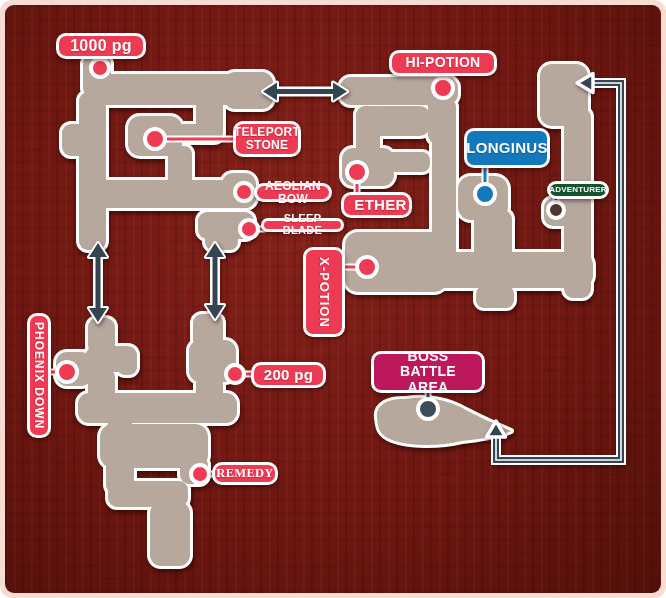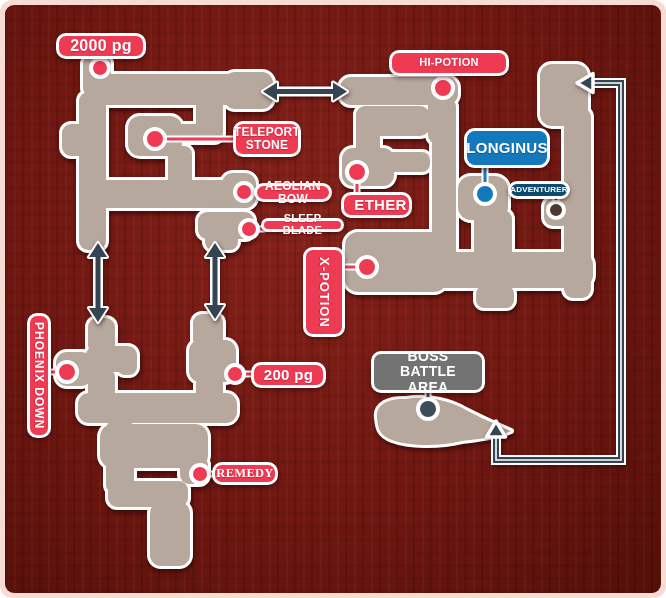--- a/index.html
+++ b/index.html
@@ -10,23 +10,23 @@
       background-image:
         repeating-linear-gradient(90deg, rgba(0,0,0,0.12) 0 2px, rgba(0,0,0,0) 2px 9px, rgba(255,255,255,0.03) 9px 11px, rgba(0,0,0,0) 11px 17px),
         repeating-linear-gradient(0deg, rgba(0,0,0,0.05) 0 3px, rgba(0,0,0,0) 3px 13px),
         radial-gradient(ellipse at 45% 38%, #85221a 0%, #701711 55%, #531008 100%);
   }
   svg.map{position:absolute;left:0;top:0;}
   .lbl{position:absolute;box-sizing:border-box;display:flex;align-items:center;justify-content:center;
        background:#ee3a52;border:3px solid #fff;border-radius:10px;color:#fff;font-weight:bold;
        text-align:center;letter-spacing:.3px;line-height:1.08;box-shadow:0 2px 4px rgba(30,0,0,.5);
        text-shadow:0 1px 1px rgba(120,0,20,.35);}
-  .lbl.blue{background:#1478bc;text-shadow:0 1px 1px rgba(0,40,80,.4);border-radius:11px;}
-  .lbl.brown{background:#0c4a6e;text-shadow:none;}
-  .lbl.slate{background:#737373;text-shadow:none;}
+  .lbl.blue{background:#1478bc;text-shadow:0 1px 1px rgba(0,40,80,.4);}
+  .lbl.brown{background:#14532d;text-shadow:none;margin-left:39px;}
+  .lbl.slate{background:#be185d;text-shadow:none;}
   .vert{writing-mode:vertical-rl;letter-spacing:1px;}
   .mapfill{fill:#b7a89e;}
   .mapline{fill:#ffffff;stroke:#ffffff;stroke-width:6;stroke-linejoin:round;}
   .shadowed{filter:drop-shadow(1px 3px 2px rgba(30,0,0,.55));}
   .arrow-sh{filter:drop-shadow(1px 2px 2px rgba(30,0,0,.5));}
 </style>
 </head>
 <body>
 
 <div class="stage">
@@ -188,22 +188,22 @@
       <circle cx="485" cy="194" r="10" fill="#1478bc"></circle>
       <circle cx="556" cy="210" r="8" fill="#4e372d"></circle>
       <circle cx="367" cy="267" r="10" fill="#ee3a52"></circle>
       <circle cx="67" cy="372" r="10" fill="#ee3a52"></circle>
       <circle cx="235" cy="374" r="9" fill="#ee3a52"></circle>
       <circle cx="428" cy="409" r="10" fill="#3d4d57"></circle>
       <circle cx="200" cy="474" r="9" fill="#ee3a52"></circle>
     </g>
   </svg>
 
-  <div class="lbl" style="left:56px; top:33px; width:90px; height:26px; font-size:16px;">2000 pg</div>
-  <div class="lbl" style="left:389px; top:50px; width:120px; height:26px; font-size:11px;">HI-POTION</div>
+  <div class="lbl" style="left:56px; top:33px; width:90px; height:26px; font-size:16px;">1000 pg</div>
+  <div class="lbl" style="left:389px; top:50px; width:108px; height:26px; font-size:14px;">HI-POTION</div>
   <div class="lbl" style="left:233px; top:121px; width:68px; height:36px; font-size:12px; padding:10px;">TELEPORT STONE</div>
   <div class="lbl" style="left:254px; top:183px; width:78px; height:19px; font-size:12px;">AEOLIAN BOW</div>
   <div class="lbl" style="left:261px; top:218px; width:83px; height:14px; font-size:11px;">SLEEP BLADE</div>
   <div class="lbl" style="left:341px; top:192px; width:71px; height:26px; font-size:15px;padding-left:8px;">ETHER</div>
   <div class="lbl blue" style="left:464px; top:128px; width:86px; height:40px; font-size:15px;">LONGINUS</div>
   <div class="lbl brown" style="left:508px; top:181px; width:62px; height:18px; font-size:8px; letter-spacing:.2px;">ADVENTURER</div>
   <div class="lbl vert" style="left:303px; top:247px; width:42px; height:90px; font-size:13px;">X-POTION</div>
   <div class="lbl vert" style="left:27px; top:313px; width:24px; height:125px; font-size:12px;">PHOENIX DOWN</div>
   <div class="lbl" style="left:251px; top:362px; width:75px; height:26px; font-size:15px;">200 pg</div>
   <div class="lbl slate" style="left:371px; top:351px; width:114px; height:42px; font-size:14px; padding:2px 6px;">BOSS BATTLE AREA</div>

